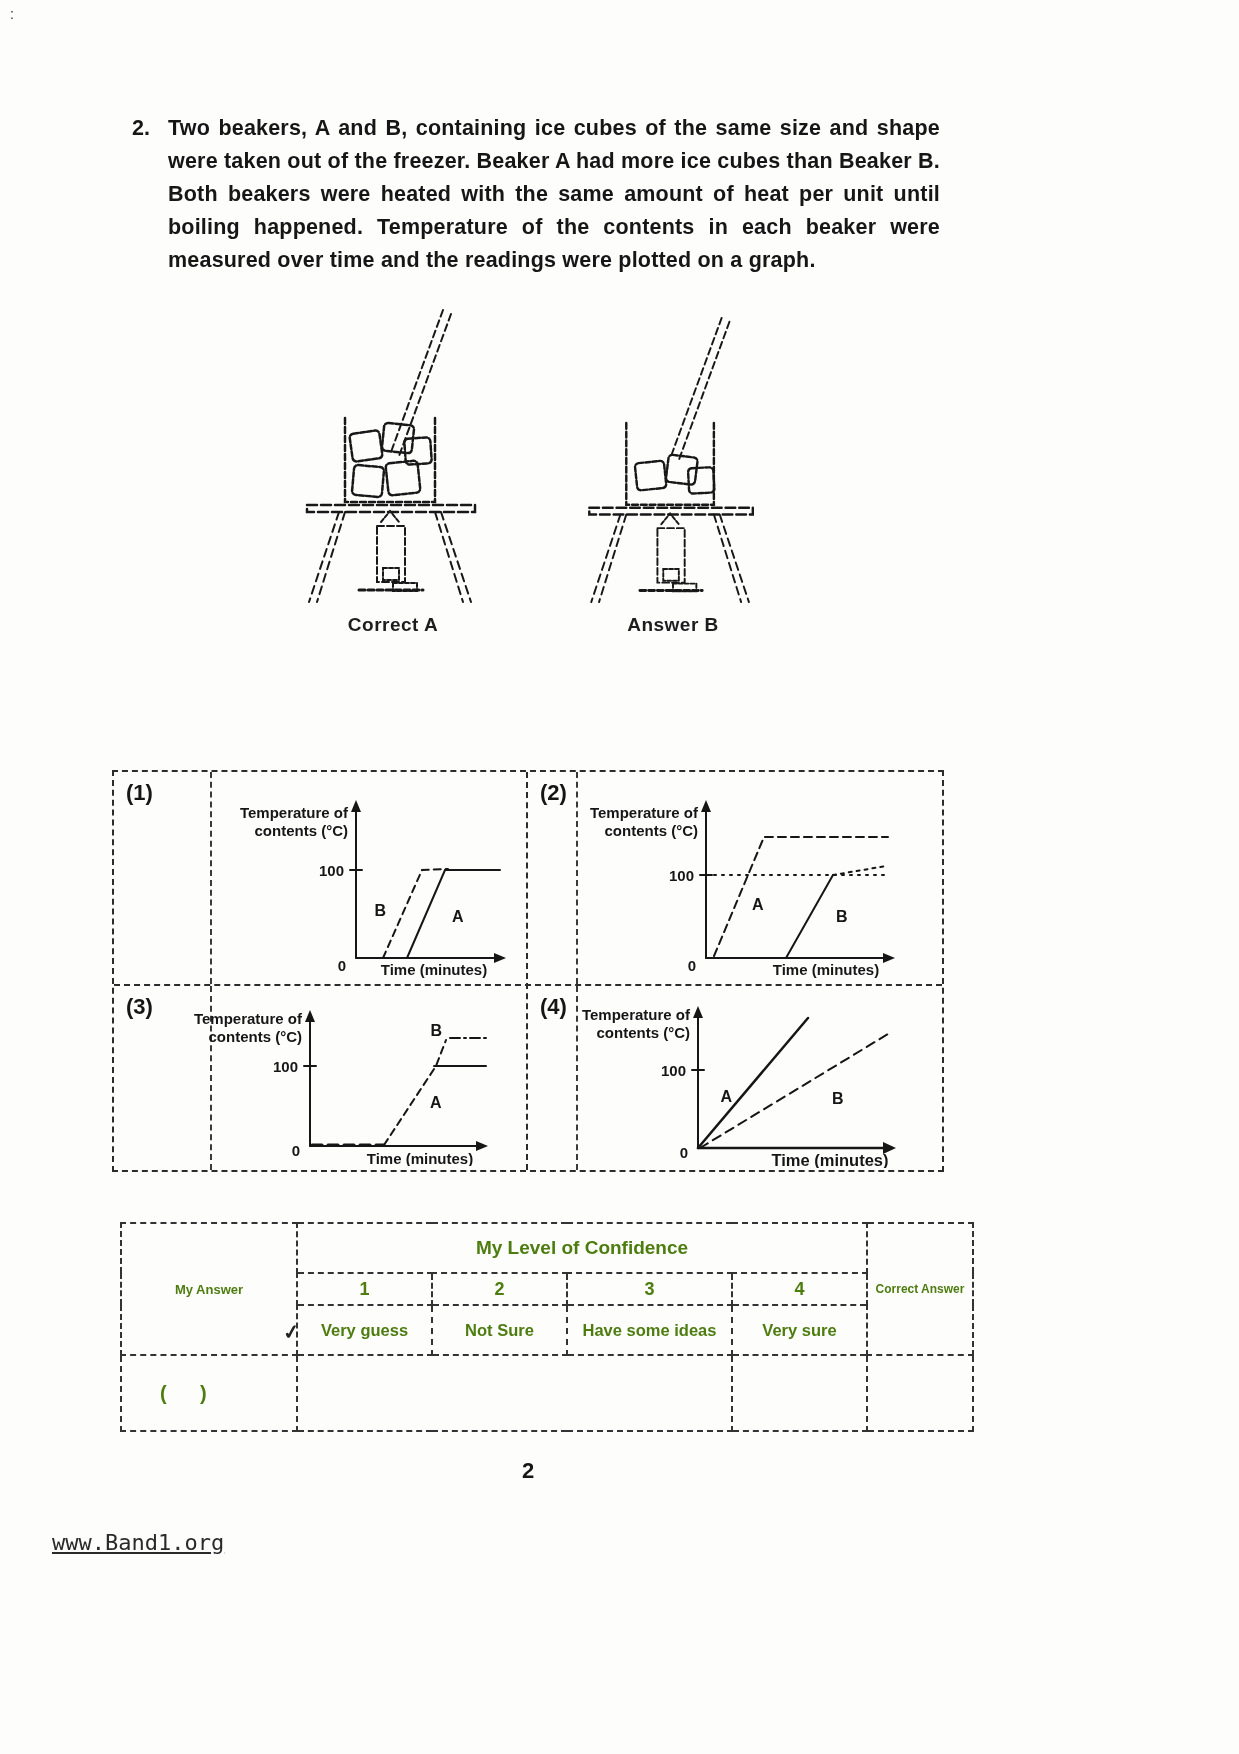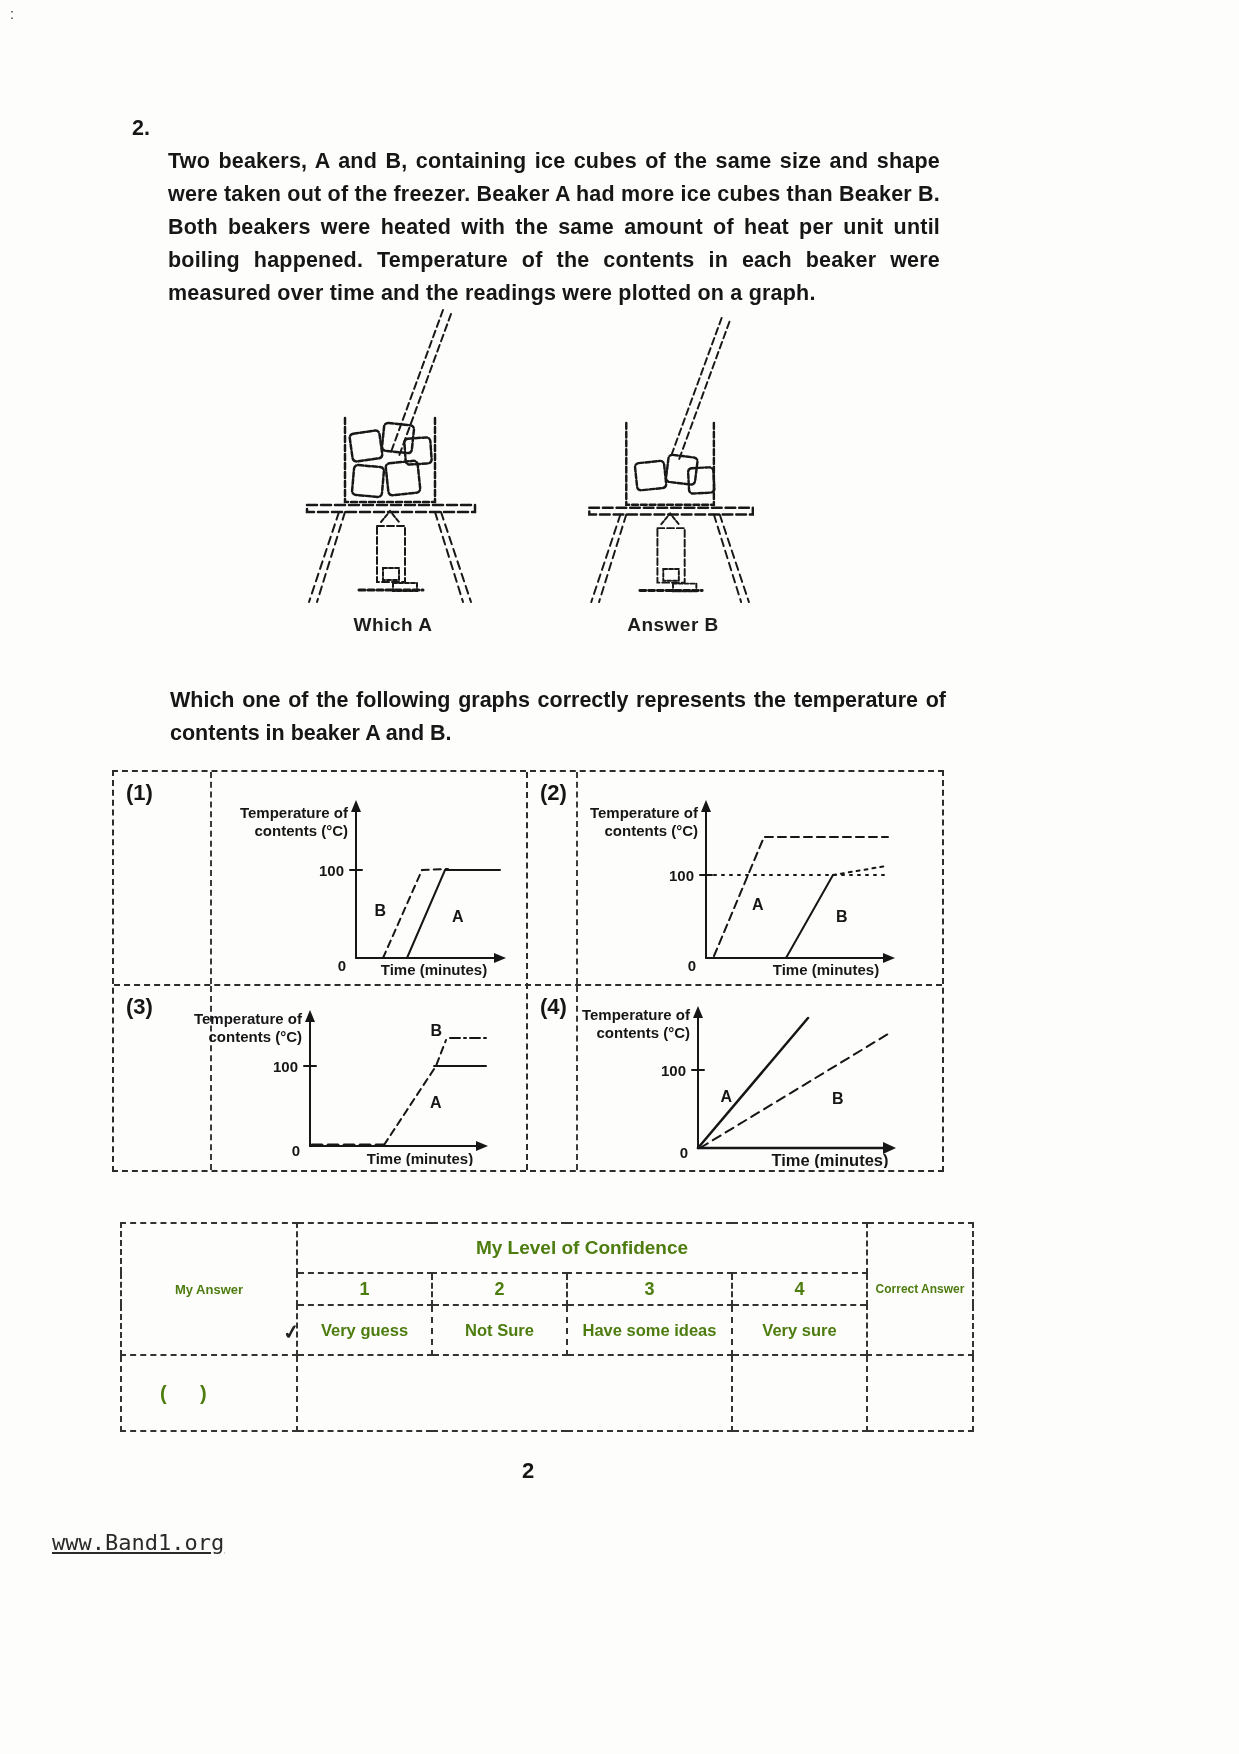--- a/index.html
+++ b/index.html
@@ -1,21 +1,21 @@
 <!DOCTYPE html>
 <html><head>
 <meta charset="utf-8">
 <style>
   html,body{margin:0;padding:0;background:#d9d9d9;}
   .page{position:relative;width:1239px;height:1754px;background:#fdfdfc;font-family:"Liberation Sans",sans-serif;color:#161616;overflow:hidden;}
 
   
   .q{position:absolute;left:132px;top:112px;width:808px;display:flex;}
   .qnum{font-size:21.5px;font-weight:700;width:36px;flex:0 0 auto;line-height:33px;}
-  .qbody{font-size:21.5px;font-weight:600;line-height:33px;text-align:justify;letter-spacing:.2px;margin-top:33px;}
+  .qbody{font-size:21.5px;font-weight:600;line-height:33px;text-align:justify;letter-spacing:.2px;}
 
   
   .figure{position:absolute;width:210px;text-align:center;}
   .figure .caption{font-size:19px;font-weight:600;margin-top:4px;color:#1d1d1d;letter-spacing:.5px;}
 
   .prompt{position:absolute;left:170px;top:684px;width:776px;font-size:21.5px;font-weight:600;line-height:33px;text-align:justify;}
 
   
   .opts{position:absolute;left:112px;top:770px;width:828px;height:398px;border:2px dashed #2c2c2c;}
   .opts .vsplit{position:absolute;left:412px;top:0;bottom:0;border-left:2px dashed #2c2c2c;}
@@ -85,21 +85,21 @@
         </g>
         <g stroke-width="2" stroke-dasharray="4 2">
           <path d="M88,216 L97,205 L106,216"></path>
           <rect x="84" y="220" width="28" height="56" stroke-dasharray="7 3"></rect>
           <rect x="90" y="262" width="16" height="12"></rect>
           <path d="M66,284 H130" stroke-width="3" stroke-dasharray="6 3"></path>
           <rect x="100" y="277" width="24" height="8"></rect>
         </g>
       </g>
     </svg>
-    <div class="caption">Which A</div>
+    <div class="caption">Correct A</div>
   </div>
 
   <div class="figure" style="left:568px;top:314px;">
     <svg width="200" height="292" viewBox="0 0 200 300">
       <g stroke="#181818" fill="none" stroke-linecap="round">
         <g>
           <path d="M150,4 L98,146" stroke-width="2" stroke-dasharray="7 4"></path>
           <path d="M158,8 L106,150" stroke-width="2" stroke-dasharray="7 4"></path>
         </g>
         <path d="M52,112 V196 H142 V112" stroke-width="2.5" stroke-dasharray="6 3"></path>
@@ -120,21 +120,20 @@
           <rect x="84" y="220" width="28" height="56" stroke-dasharray="7 3"></rect>
           <rect x="90" y="262" width="16" height="12"></rect>
           <path d="M66,284 H130" stroke-width="3" stroke-dasharray="6 3"></path>
           <rect x="100" y="277" width="24" height="8"></rect>
         </g>
       </g>
     </svg>
     <div class="caption">Answer B</div>
   </div>
 
-  <div class="prompt">Which one of the following graphs correctly represents the temperature of contents in beaker A and B.</div>
 
   <div class="opts">
     <div class="vsplit"></div>
     <div class="hsplit"></div>
 
     <div class="cell c1">
       <span class="optlab">(1)</span>
       <div class="labdiv-l"></div>
       <svg class="gsvg" style="left:112px;top:8px;" width="300" height="200" viewBox="0 0 300 200">
         <g stroke="#161616" fill="none" stroke-width="2" stroke-linecap="round">

